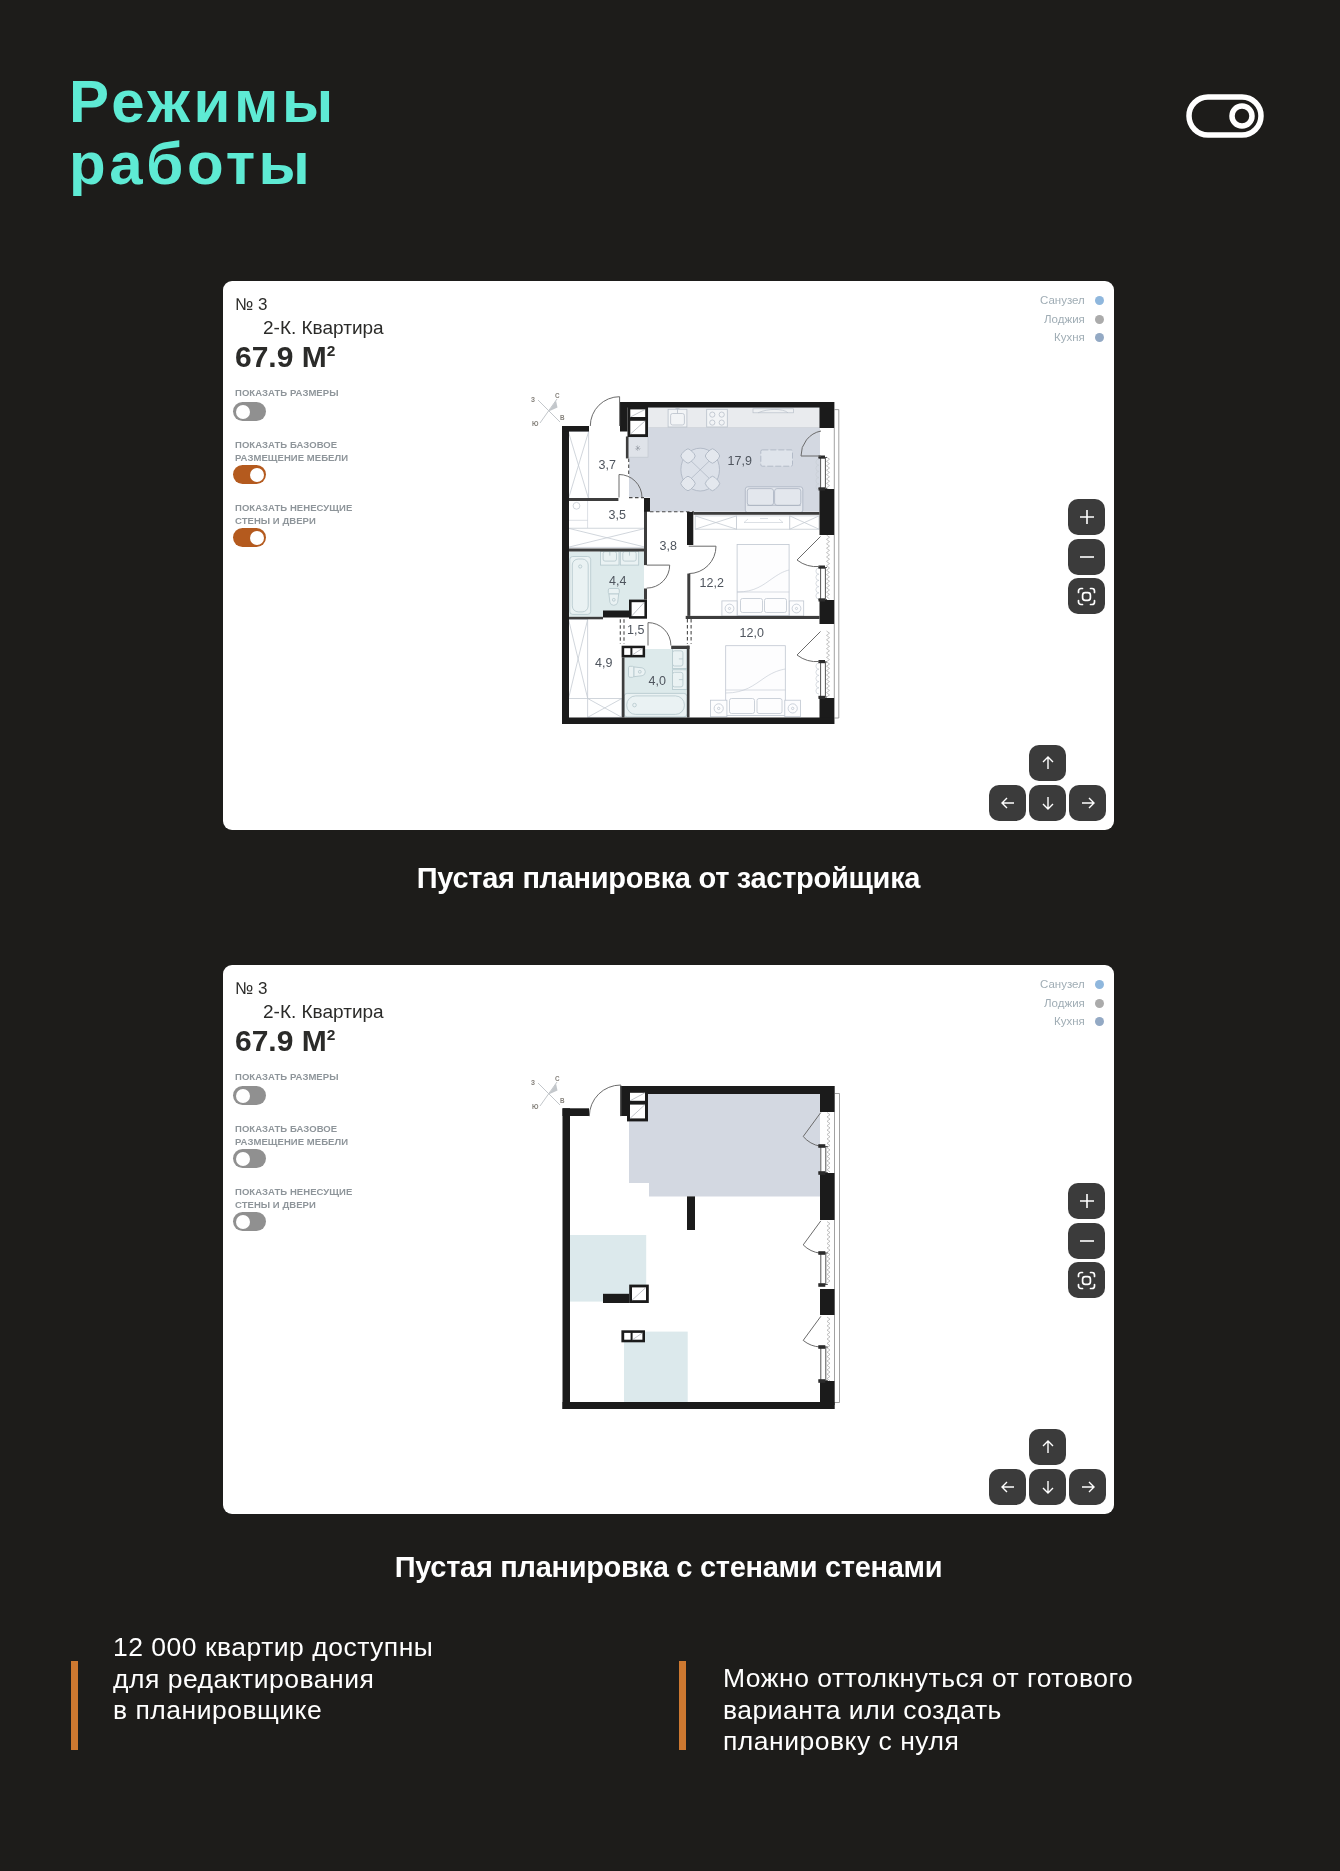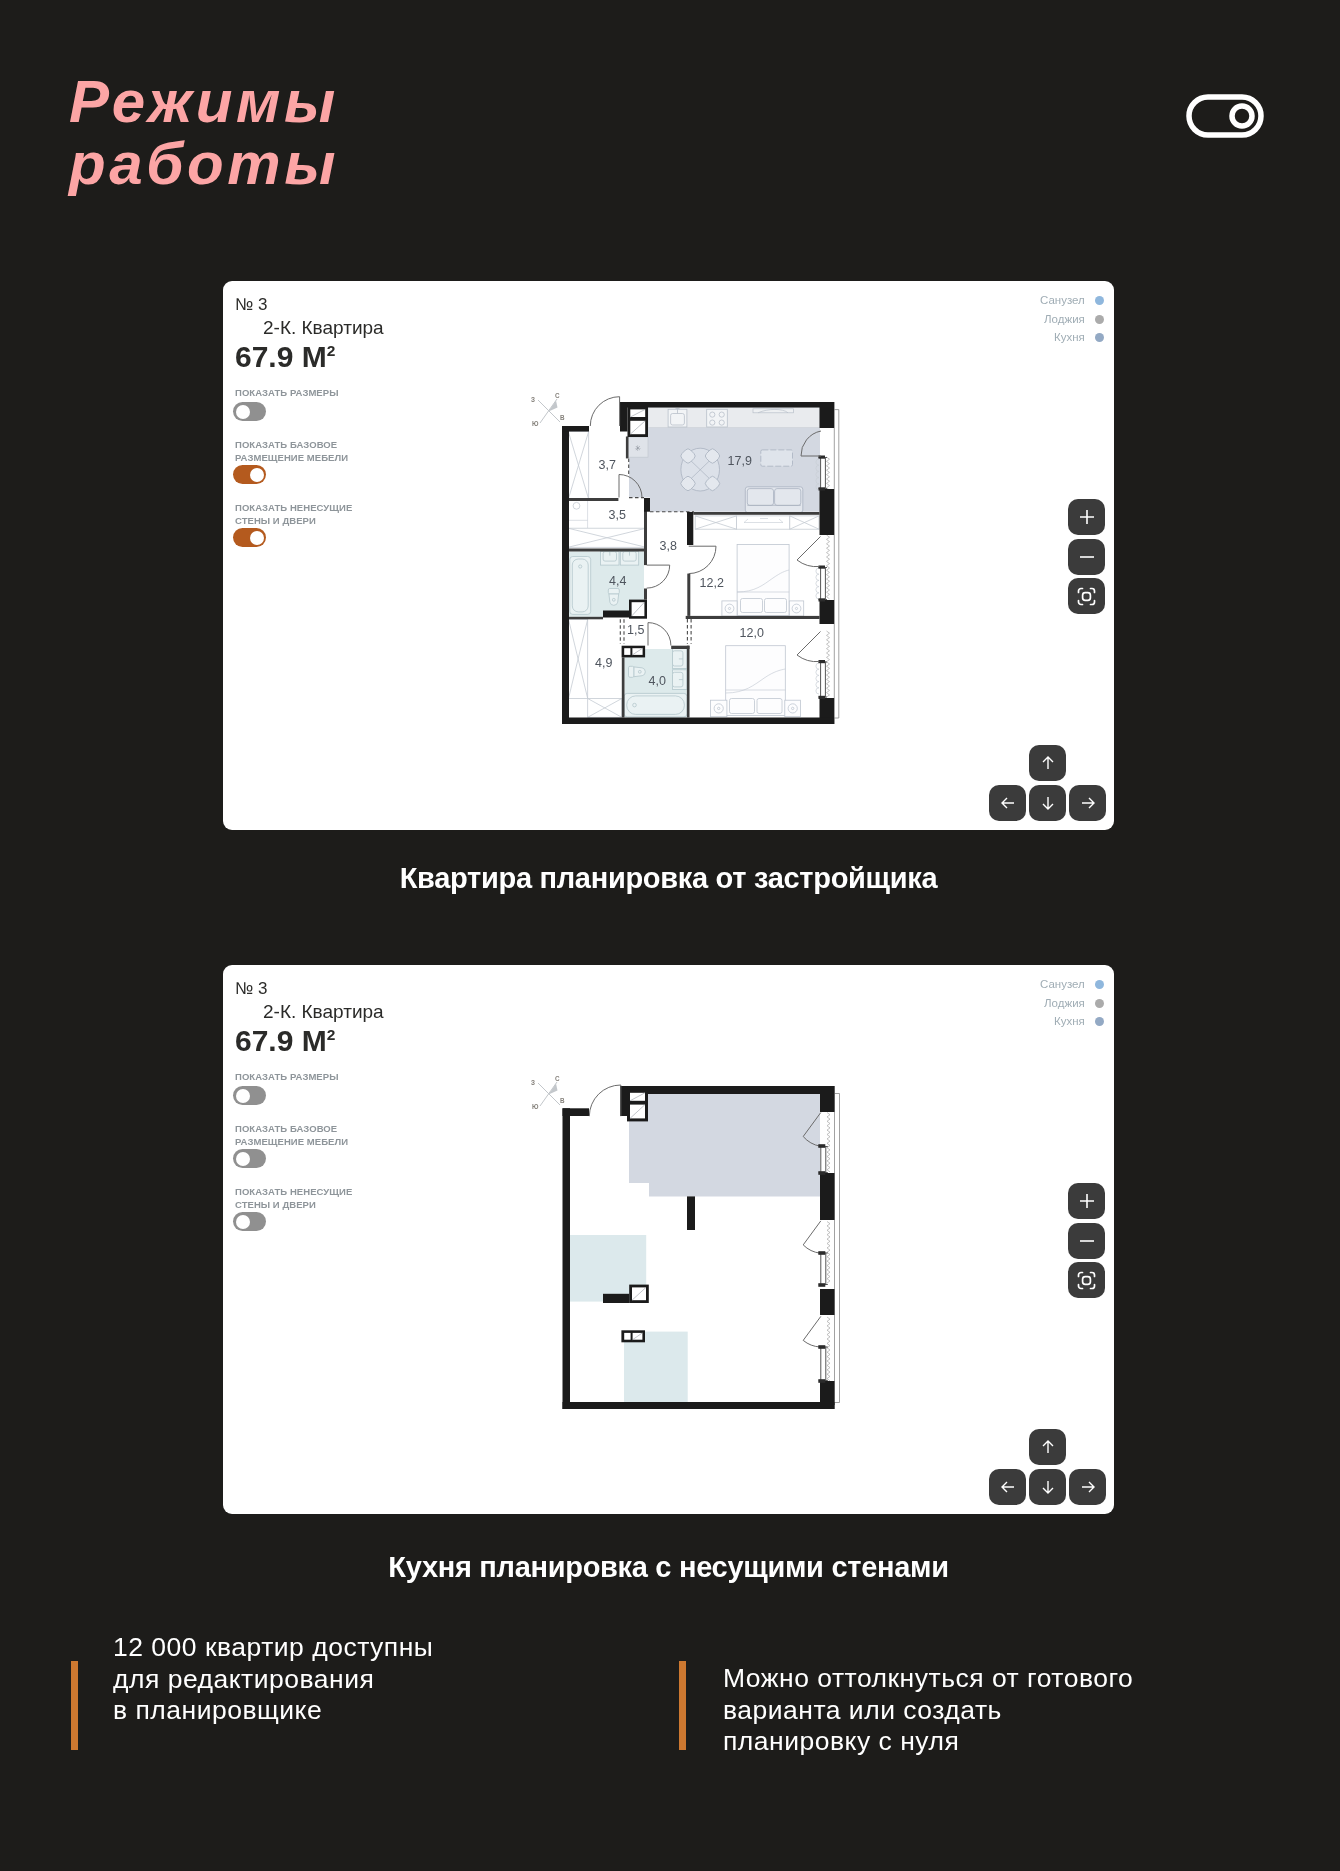--- a/index.html
+++ b/index.html
@@ -19,21 +19,21 @@
   .tog-off .knob{left:2.5px;}
   .tog-on{background:#b45a1e;}
   .tog-on .knob{right:2.5px;}
   .legend{position:absolute;font-size:11.5px;color:#a0adb5;}
   .legend .row{position:absolute;right:0;white-space:nowrap;}
   .legend .dot{display:inline-block;width:9px;height:9px;border-radius:50%;margin-left:7px;vertical-align:-1px;}
   .btn{position:absolute;width:37px;height:36px;background:#3b3b3b;border-radius:10px;display:flex;align-items:center;justify-content:center;}
   .caption{position:absolute;left:223px;width:891px;text-align:center;color:#fff;font-size:29px;font-weight:600;letter-spacing:-0.3px;}
   .bbar{position:absolute;width:7px;height:89px;background:#cd7830;}
   .btext{position:absolute;color:#fff;font-size:26.5px;font-weight:500;line-height:31.5px;letter-spacing:0.5px;}
-  h1{position:absolute;left:69px;top:71px;margin:0;color:#fca5a5;font-size:60px;line-height:61.5px;font-weight:700;letter-spacing:3.6px;font-style:italic;}
+  h1{position:absolute;left:69px;top:71px;margin:0;color:#5eead4;font-size:60px;line-height:61.5px;font-weight:700;letter-spacing:3.6px;}
 </style>
 </head>
 <body>
 
 <h1>Режимы<br>работы</h1>
 
 <svg class="abs" style="left:1186px;top:94px;" width="78" height="44" viewBox="0 0 78 44">
   <rect x="3" y="3" width="72" height="38" rx="19" fill="none" stroke="#fff" stroke-width="5.5"></rect>
   <circle cx="56" cy="22" r="10" fill="none" stroke="#fff" stroke-width="5.5"></circle>
 </svg>
@@ -397,21 +397,21 @@
       <text x="609" y="584.5">4,4</text>
       <text x="699.5" y="586.5">12,2</text>
       <text x="627" y="634">1,5</text>
       <text x="739.5" y="637">12,0</text>
       <text x="595" y="667">4,9</text>
       <text x="648.5" y="685">4,0</text>
     </g>
   </svg>
 </div>
 
-<div class="caption" style="top:862px;">Квартира планировка от застройщика</div>
+<div class="caption" style="top:862px;">Пустая планировка от застройщика</div>
 
 <div class="card" style="top:965px;" id="card2">
 
   <div class="abs cardtitle1" style="left:12px;top:14px;">№ 3</div>
   <div class="abs cardtitle2" style="left:12px;top:36px;">2-К. Квартира</div>
   <div class="abs cardarea" style="left:12px;top:59px;">67.9 М<sup>2</sup></div>
 
   <div class="abs optlabel" style="left:12px;top:104.5px;">ПОКАЗАТЬ РАЗМЕРЫ</div>
   <div class="toggle tog-off" style="left:10px;top:121px;">
       <div class="knob"></div>
@@ -568,21 +568,21 @@
       <rect x="818.3" y="1144.2" width="7" height="3.6"></rect>
         <rect x="818.3" y="1171.2" width="7" height="3.6"></rect>
       <rect x="818.3" y="1251.2" width="7" height="3.6"></rect>
         <rect x="818.3" y="1283.2" width="7" height="3.6"></rect>
       <rect x="818.3" y="1345.2" width="7" height="3.6"></rect>
         <rect x="818.3" y="1379.2" width="7" height="3.6"></rect>
     </g>
   </svg>
 </div>
 
-<div class="caption" style="top:1551px;">Кухня планировка с несущими стенами</div>
+<div class="caption" style="top:1551px;">Пустая планировка с стенами стенами</div>
 
 <div class="bbar" style="left:70.5px;top:1661px;"></div>
 
 <div class="btext" style="left:113px;top:1632px;">12 000 квартир доступны<br>для редактирования<br>в планировщике</div>
 
 <div class="bbar" style="left:678.5px;top:1661px;"></div>
 
 <div class="btext" style="left:723px;top:1663px;">Можно оттолкнуться от готового<br>варианта или создать<br>планировку с нуля</div>
 
 </body></html>

